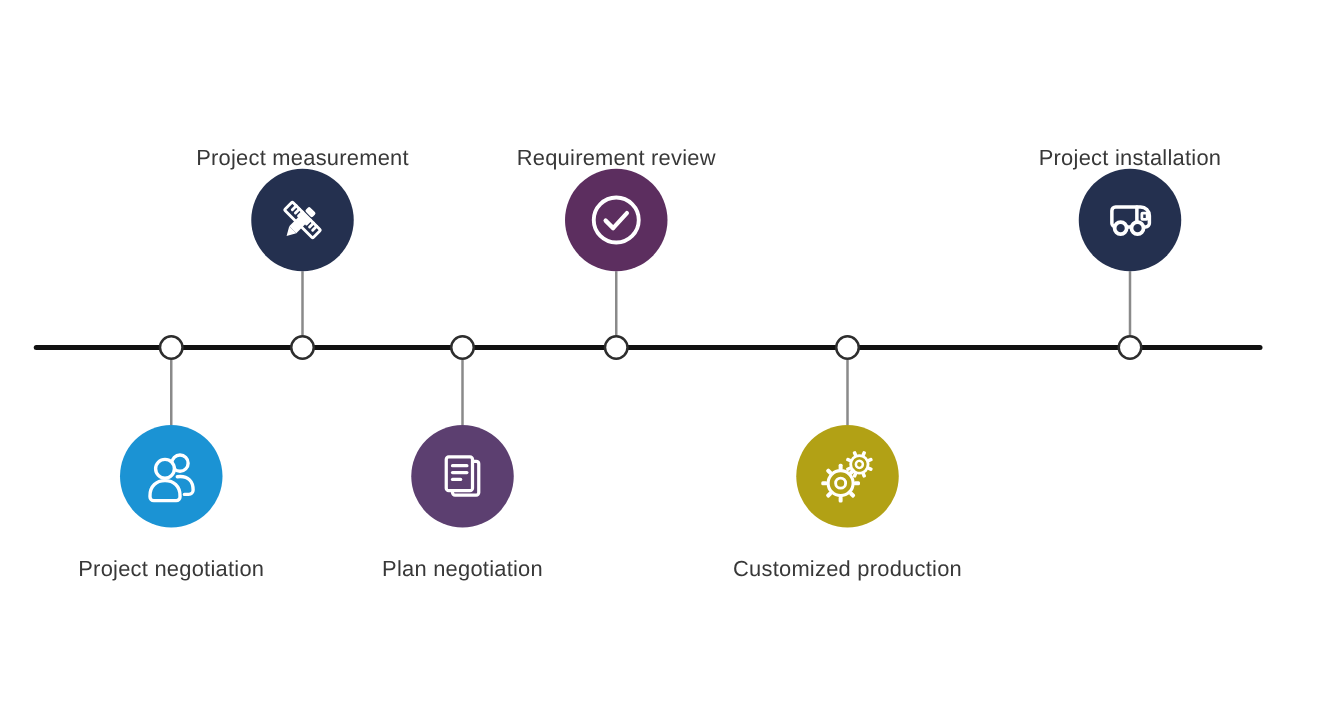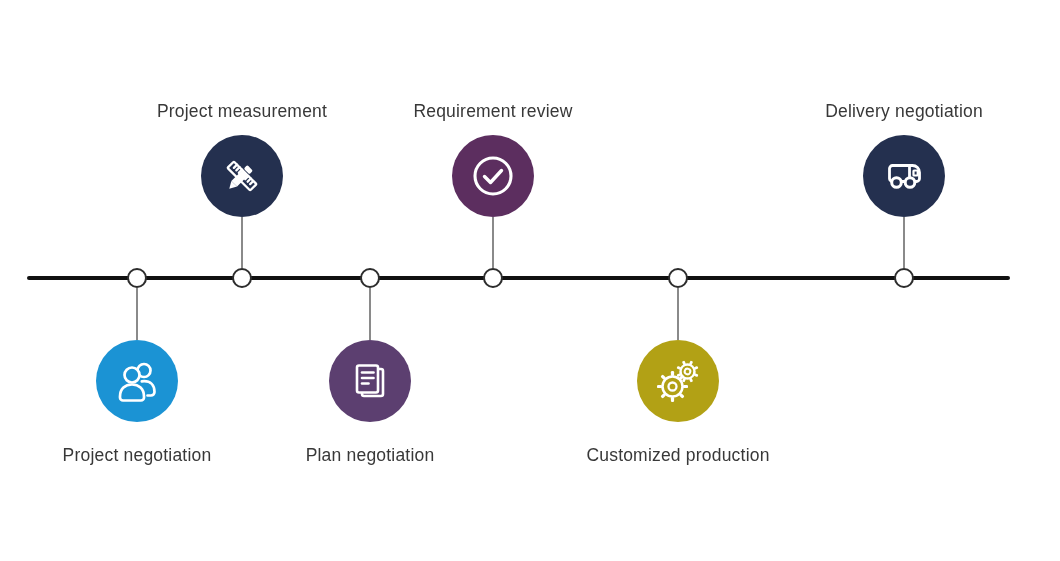--- a/index.html
+++ b/index.html
@@ -24,21 +24,21 @@
   .circle{
     position:absolute;left:-41px;width:82px;height:82px;border-radius:50%;
     display:flex;align-items:center;justify-content:center;z-index:1;
   }
   .step.above .circle{top:135px;}
   .step.below .circle{top:340px;}
   .label{
     position:absolute;transform:translateX(-50%);white-space:nowrap;
     font-size:17.5px;color:#383838;letter-spacing:.2px;
   }
-  .step.above .label{top:101px;}
+  .step.above .label{top:116px;}
   .step.below .label{top:445px;}
   .circle svg{display:block;}
 </style>
 </head>
 <body>
 
 <div class="stage">
 
   <div class="tline"></div>
 
@@ -162,16 +162,16 @@
       <span>
         <svg width="48" height="48" viewBox="0 0 48 48" fill="none" stroke="#ffffff" stroke-width="2.8" stroke-linecap="round" stroke-linejoin="round">
           <path d="M12.5 13.5 h20 a7 7 0 0 1 7 7 v6 a3 3 0 0 1 -3 3 h-24 a3 3 0 0 1 -3 -3 v-10 a3 3 0 0 1 3 -3 z"></path>
           <line x1="29.5" y1="13.5" x2="29.5" y2="29.5"></line>
           <rect x="33.5" y="18.5" width="4.2" height="5" rx="0.5" stroke-width="2.2"></rect>
           <circle cx="16.5" cy="30.5" r="4.8" fill="currentColor" stroke-width="3"></circle>
           <circle cx="30" cy="30.5" r="4.8" fill="currentColor" stroke-width="3"></circle>
         </svg>
       </span>
     </div>
-    <div class="label">Delivery negotiation</div>
+    <div class="label">Project installation</div>
   </div>
 
 </div>
 
 </body></html>

